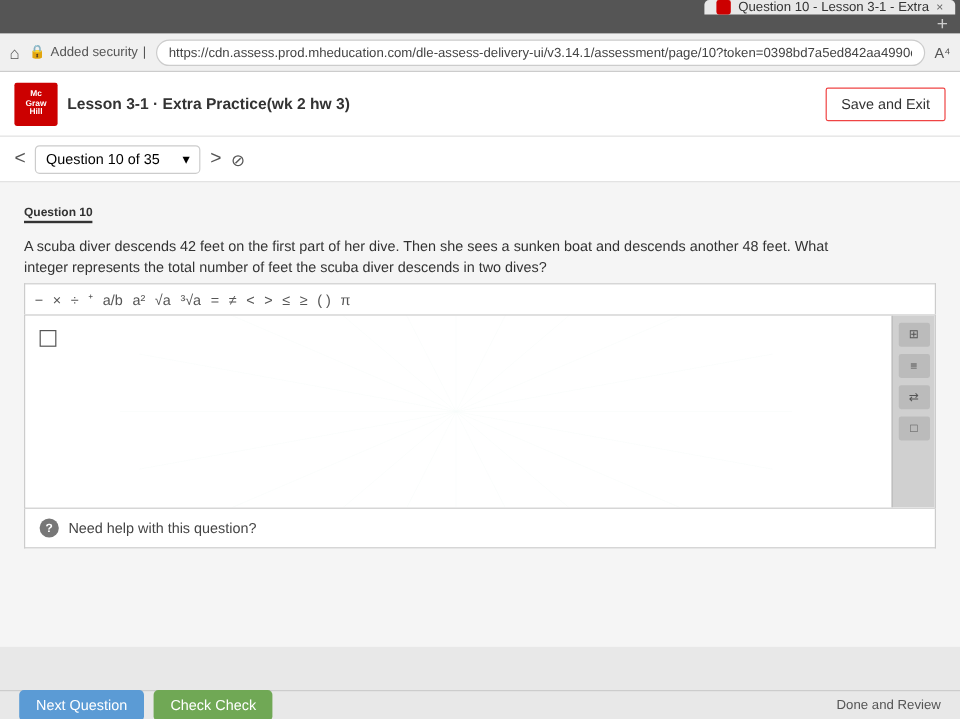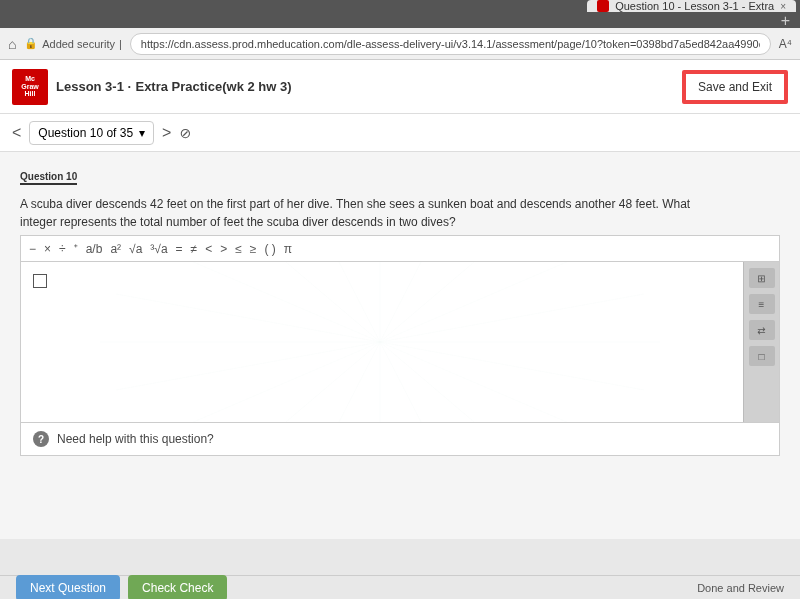--- a/index.html
+++ b/index.html
@@ -16,26 +16,26 @@
     .address-bar-security { font-size: 11px; color: #555; display: flex; align-items: center; gap: 4px; }
     .address-input { flex: 1; background: white; border: 1px solid #ccc; border-radius: 12px; height: 22px; padding: 0 10px; font-size: 11px; color: #444; }
     .address-bar-right { font-size: 12px; color: #555; }
 
     
     .app-header { background: white; height: 54px; display: flex; align-items: center; justify-content: space-between; padding: 0 12px; border-bottom: 1px solid #ddd; }
     .logo-area { display: flex; align-items: center; gap: 8px; }
     .logo-box { width: 36px; height: 36px; background: #c00; display: flex; flex-direction: column; align-items: center; justify-content: center; border-radius: 2px; }
     .logo-box span { color: white; font-size: 7px; font-weight: bold; line-height: 1.1; }
     .lesson-title { font-size: 13px; font-weight: bold; color: #333; }
-    .save-exit-btn { border: 4px solid #ef4444; background: white; padding: 6px 12px; font-size: 12px; cursor: pointer; border-radius: 2px; color: #333; }
+    .save-exit-btn { border: 1px solid #ef4444; background: white; padding: 6px 12px; font-size: 12px; cursor: pointer; border-radius: 2px; color: #333; }
 
     
     .nav-bar { background: white; height: 38px; display: flex; align-items: center; padding: 0 12px; gap: 8px; border-bottom: 1px solid #ddd; }
     .nav-arrow { font-size: 16px; color: #555; cursor: pointer; }
-    .question-selector { border: 1px solid #ccc; border-radius: 4px; padding: 4px 8px; font-size: 12px; background: white; cursor: pointer; display: flex; align-items: center; gap: 6px; }
+    .question-selector { border: 1px solid #ccc; border-radius: 4px; padding: 4px 8px; font-size: 12px; background: white; cursor: pointer; display: flex; align-items: center; gap: 19px; }
     .bookmark-icon { font-size: 14px; color: #555; cursor: pointer; }
 
     
     .main-content { background: #f5f5f5; padding: 16px 20px; height: calc(599px - 30px - 28px - 32px - 44px - 38px - 40px); overflow-y: auto; }
 
     .question-label { font-size: 10px; font-weight: bold; color: #333; margin-bottom: 10px; border-bottom: 2px solid #333; display: inline-block; padding-bottom: 1px; }
     .question-text { font-size: 12px; color: #333; line-height: 1.5; margin-bottom: 4px; max-width: 680px; }
 
     
     .math-toolbar { background: white; border: 1px solid #ccc; border-bottom: none; padding: 4px 8px; display: flex; align-items: center; gap: 8px; font-size: 12px; color: #444; }

